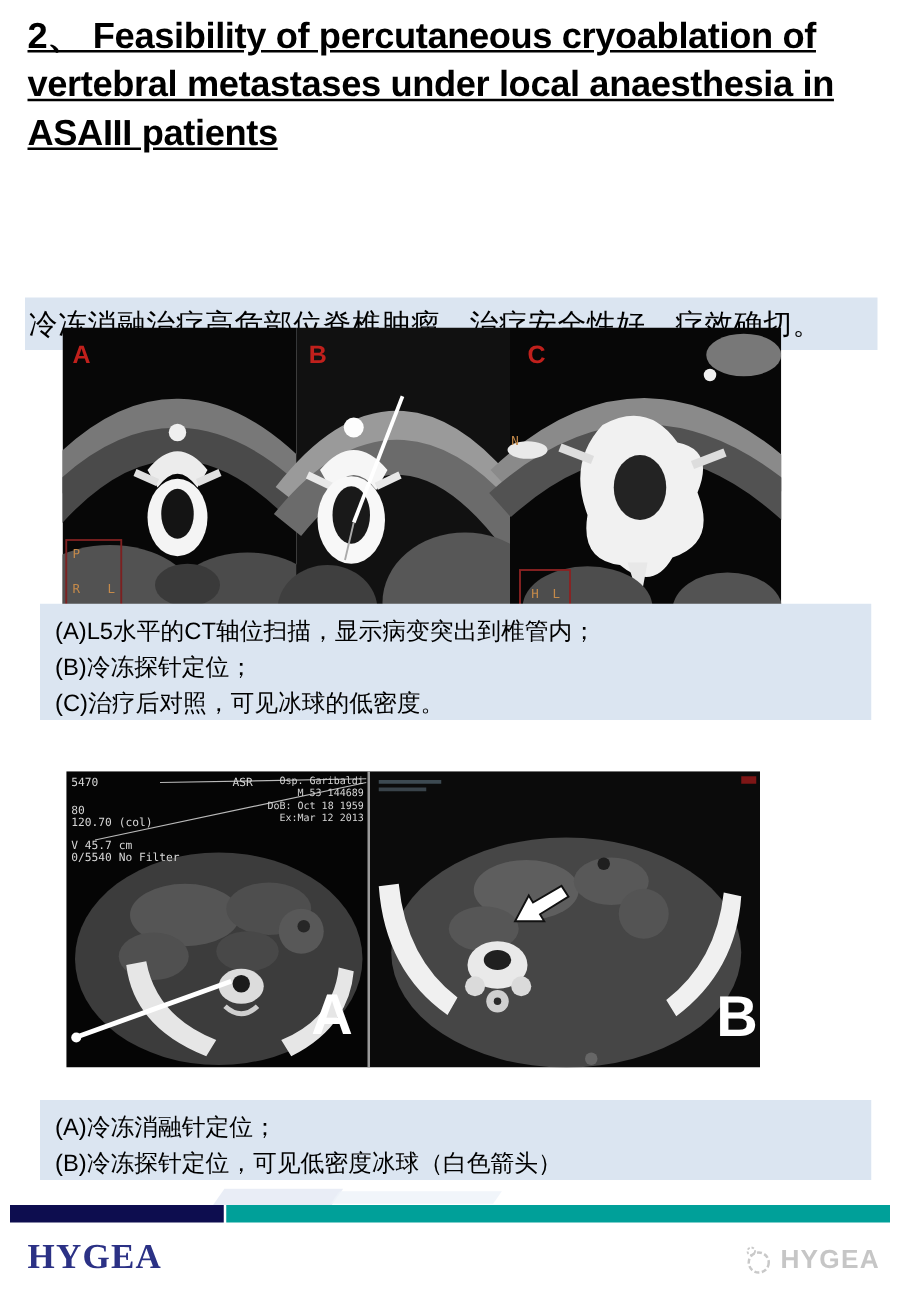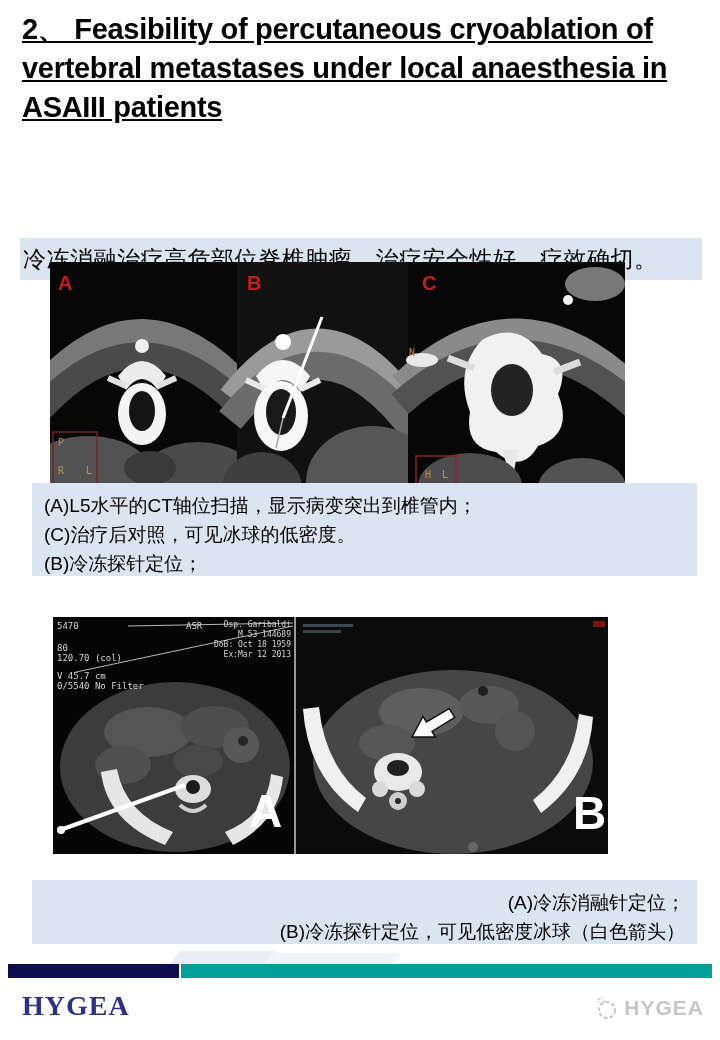--- a/index.html
+++ b/index.html
@@ -15,21 +15,21 @@
   .summary-bar { top:197px; height:42px; display:flex; align-items:center;
                  font-size:23px; padding-left:3px; letter-spacing:0.5px;margin-top:41px; }
 
   .fig { position:absolute; display:block; }
   .fig1 { left:50px; top:262px; }
   .fig2 { left:53px; top:617px; }
 
   .cap { position:absolute; left:32px; width:665px; background:#dbe5f1; box-sizing:border-box;
          font-size:19px; line-height:29px; padding:8px 12px; }
   .cap1 { top:483px; height:93px; }
-  .cap2 { top:880px; height:64px;text-align:right; }
+  .cap2 { top:880px; height:64px; }
   .cap div { white-space:nowrap; }
 
   .deco { position:absolute; transform:skewX(-35deg); }
   .deco-a { left:175px; top:951px; width:95px; height:13px; background:#e3e9f4; opacity:.8; }
   .deco-b { left:268px; top:953px; width:130px; height:10px; background:#eef2f9; opacity:.8; }
 
   .bar-navy { position:absolute; left:8px;  top:964px; width:171px; height:14px; background:#0d0d4f; }
   .bar-teal { position:absolute; left:181px; top:964px; width:531px; height:14px; background:#00a099; }
 
   .logo { position:absolute; left:22px; top:990px; font-family:"Liberation Serif", serif;
@@ -113,22 +113,22 @@
       <ellipse cx="532" cy="226" rx="44" ry="30" fill="#535353"></ellipse>
       <rect x="366" y="194" width="40" height="42" fill="none" stroke="#8b2222" stroke-width="1.5"></rect>
       <text x="375" y="216" class="ori">H</text>
       <text x="392" y="216" class="ori">L</text>
       <text x="372" y="28" class="lbl">C</text>
     </g>
   </svg>
 
   <div class="cap cap1">
     <div>(A)L5水平的CT轴位扫描，显示病变突出到椎管内；</div>
+    <div>(B)冷冻探针定位；</div>
     <div>(C)治疗后对照，可见冰球的低密度。</div>
-    <div>(B)冷冻探针定位；</div>
   </div>
 
   <svg class="fig fig2" width="555" height="237" viewBox="0 0 555 237">
 
     <g>
       <rect x="0" y="0" width="242" height="237" fill="#050505"></rect>
       <line x1="75" y1="9" x2="240" y2="6" stroke="#b9b9b9" stroke-width="1"></line>
       <line x1="23" y1="55" x2="240" y2="9" stroke="#b9b9b9" stroke-width="1"></line>
       <ellipse cx="122" cy="150" rx="115" ry="85" fill="#3c3c3c"></ellipse>
       <ellipse cx="95" cy="115" rx="44" ry="25" fill="#555555"></ellipse>

